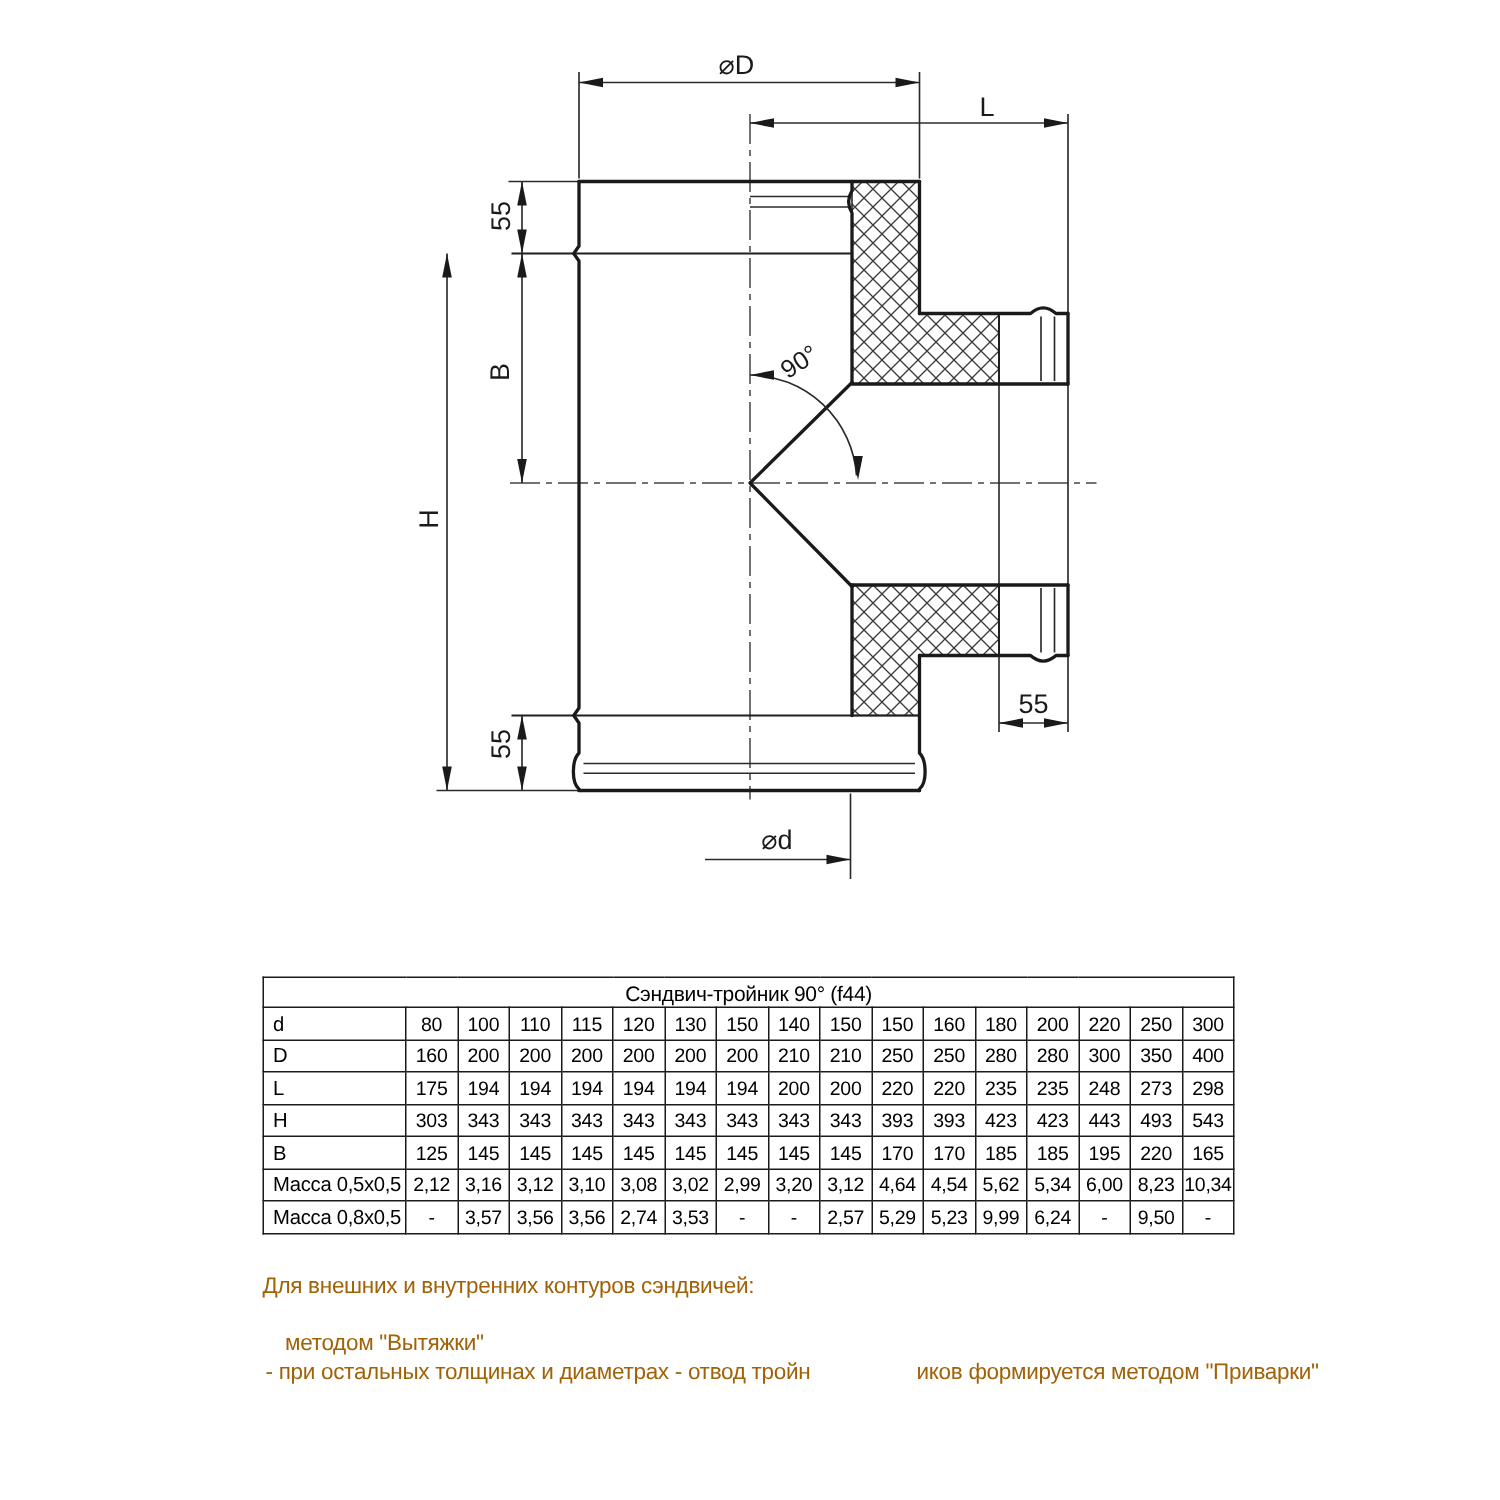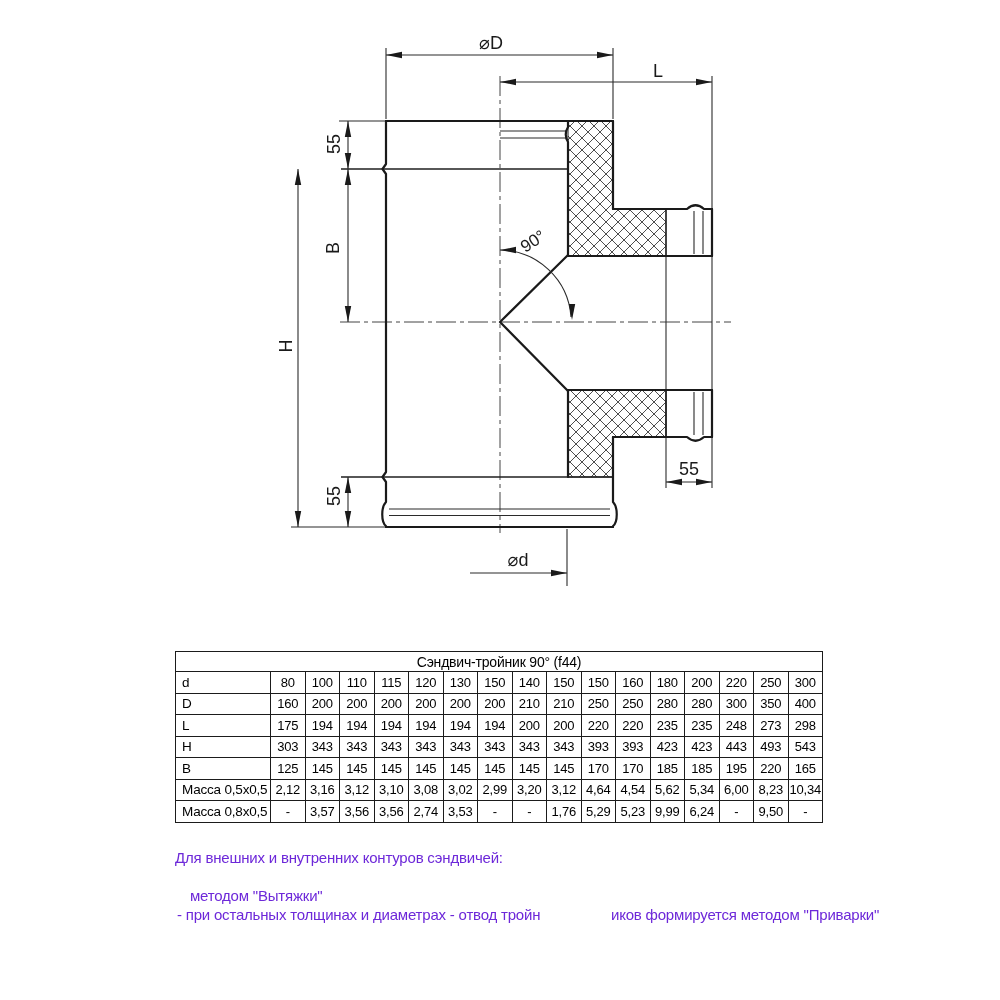--- a/index.html
+++ b/index.html
@@ -13,21 +13,21 @@
         table-layout:fixed;font-size:13px;letter-spacing:-0.2px;color:#000000;padding-left:31px;}
   .spec td{border:1px solid #1b1b1b;text-align:center;vertical-align:middle;
            height:20.5px;padding:0;overflow:hidden;white-space:nowrap;}
   .spec td.title{font-size:14px;height:19px;}
   .spec td.lbl{text-align:left;padding-left:6px;font-size:13.5px;}
   .spec col.c-lbl{width:95px;}
   .spec col.c-val{width:34.5px;}
 
   
   .notes{position:absolute;left:175px;top:848px;width:680px;font-size:15px;
-         letter-spacing:-0.2px;line-height:19px;color:#6d28d9;}
+         letter-spacing:-0.2px;line-height:19px;color:#a16207;}
   .nl{position:relative;height:19px;white-space:nowrap;}
   .nl .abs{position:absolute;top:0;}
   .pad2{padding-left:2px;}
   .ind{padding-left:15px;}
 </style>
 </head>
 <body>
 
 <div class="page">
 
@@ -268,21 +268,21 @@
         <tr>
           <td class="lbl">Масса 0,8x0,5</td>
           <td>-</td>
           <td>3,57</td>
           <td>3,56</td>
           <td>3,56</td>
           <td>2,74</td>
           <td>3,53</td>
           <td>-</td>
           <td>-</td>
-          <td>1,76</td>
+          <td>2,57</td>
           <td>5,29</td>
           <td>5,23</td>
           <td>9,99</td>
           <td>6,24</td>
           <td>-</td>
           <td>9,50</td>
           <td>-</td>
         </tr>
       </tbody>
   </table>

